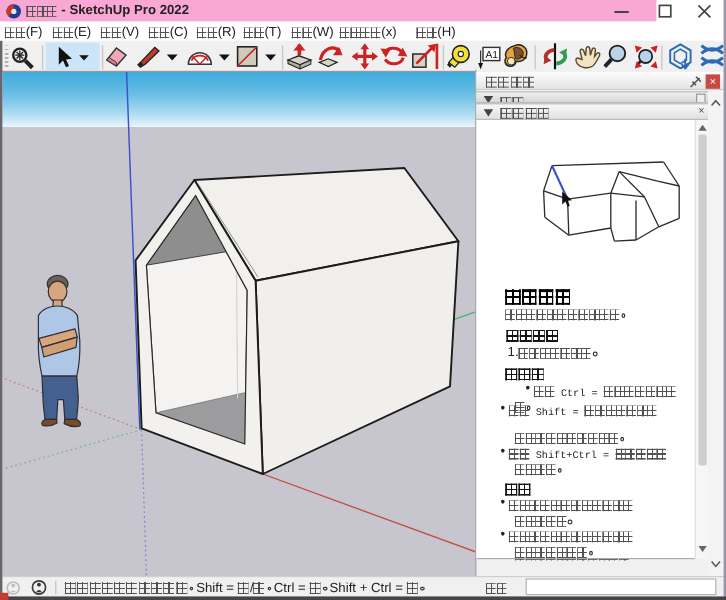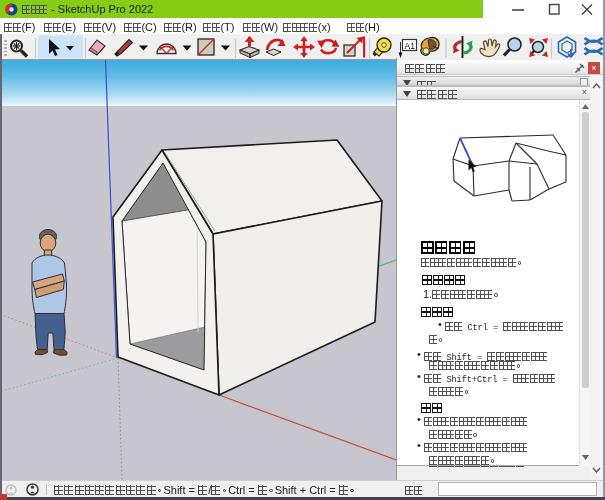--- a/index.html
+++ b/index.html
@@ -13,21 +13,21 @@
 i.zb{width:10px;height:10px;margin:1px .9px 0 0;
  background:repeating-linear-gradient(0deg,#151515 0 1.3px,rgba(0,0,0,0) 1.3px 4.4px),
             repeating-linear-gradient(90deg,#151515 0 1.3px,rgba(0,0,0,0) 1.3px 4.6px);}
 i.zh{width:12.5px;height:12.5px;margin:1px 1.4px 0 0;
  background:repeating-linear-gradient(0deg,#000 0 1.8px,rgba(0,0,0,0) 1.8px 5.4px),
             repeating-linear-gradient(90deg,#000 0 1.8px,rgba(0,0,0,0) 1.8px 5.6px);}
 i.dot{display:inline-block;width:3.5px;height:3.5px;border:1px solid #333;border-radius:50%;
  margin:5px 2px 0 1px;vertical-align:top;}
 .lat{font-size:11px;color:#222;display:inline-block;vertical-align:top;margin-top:0px;}.mono{font-family:"Liberation Mono",monospace;font-size:8.5px;color:#222;display:inline-block;vertical-align:top;margin-top:2.5px;}
 </style></head><body>
-<div class="abs" style="left:0;top:0;width:483px;height:18px;background:#84cc16;">
+<div class="abs" style="left:0;top:0;width:547px;height:18px;background:#f9a8d4;font-weight:bold;">
     <svg class="abs" style="left:5px;top:3px" width="13" height="13">
       <circle cx="6.5" cy="6.5" r="6" fill="#1c3f94"></circle>
       <path d="M6.5 .5 A6 6 0 0 0 2 10.7 L6.5 6.5 Z" fill="#c0392b"></path>
       <circle cx="6.5" cy="6.5" r="2.2" fill="#e8e8e8"></circle>
     </svg>
     <div class="abs" style="left:22px;top:3px;font-size:11px;color:#111;white-space:nowrap"><i class="z"></i><i class="z"></i><i class="z"></i><span class="lat" style="font-size:11px">&nbsp;- SketchUp Pro 2022</span></div>
     <svg class="abs" style="left:505px;top:0" width="100" height="18" stroke="#444" fill="none">
       <line x1="7" y1="10" x2="19" y2="10" stroke-width="1.6"></line>
       <rect x="44.5" y="4.5" width="9.5" height="9.5" stroke-width="1.4"></rect>
       <path d="M77 4.5 L87 14.5 M87 4.5 L77 14.5" stroke-width="1.4"></path>
@@ -245,21 +245,21 @@
     <line x1="11" y1="11" x2="24" y2="39" stroke="#3a51c8" stroke-width="1.8"></line>
     <path d="M19.5 32.5 L19.5 43.5 L22.2 41 L24 45.3 L25.8 44.4 L24.1 40.2 L27.6 39.8 Z" fill="#111"></path>
   </svg>
 <div class="abs" style="left:421px;top:240px;white-space:nowrap"><i class="zh"></i><i class="zh"></i><i class="zh"></i><i class="zh"></i></div>
 <div class="abs" style="left:421px;top:256px;white-space:nowrap"><i class="z"></i><i class="z"></i><i class="z"></i><i class="z"></i><i class="z"></i><i class="z"></i><i class="z"></i><i class="z"></i><i class="z"></i><i class="z"></i><i class="z"></i><i class="dot"></i></div>
 <div class="abs" style="left:422px;top:274px;white-space:nowrap"><i class="zb"></i><i class="zb"></i><i class="zb"></i><i class="zb"></i></div>
 <div class="abs" style="left:423px;top:288px;white-space:nowrap"><span class="lat">1. </span><i class="z"></i><i class="z"></i><i class="z"></i><i class="z"></i><i class="z"></i><i class="z"></i><i class="z"></i><i class="dot"></i></div>
 <div class="abs" style="left:421px;top:306px;white-space:nowrap"><i class="zb"></i><i class="zb"></i><i class="zb"></i></div>
 <div class="abs" style="left:438px;top:320px;white-space:nowrap"><span class="lat" style="margin-top:-2px">•&nbsp;</span><i class="z"></i><i class="z"></i><span class="mono">&nbsp;Ctrl&nbsp;=&nbsp;</span><i class="z"></i><i class="z"></i><i class="z"></i><i class="z"></i><i class="z"></i><i class="z"></i><i class="z"></i></div>
 <div class="abs" style="left:429px;top:333px;white-space:nowrap"><i class="z"></i><i class="dot"></i></div>
-<div class="abs" style="left:417px;top:350px;white-space:nowrap"><span class="lat" style="margin-top:-2px">•&nbsp;</span><i class="z"></i><i class="z"></i><span class="mono">&nbsp;Shift&nbsp;=&nbsp;</span><i class="z"></i><i class="z"></i><i class="z"></i><i class="z"></i><i class="z"></i><i class="z"></i><i class="z"></i></div>
+<div class="abs" style="left:417px;top:336px;white-space:nowrap"><span class="lat" style="margin-top:-2px">•&nbsp;</span><i class="z"></i><i class="z"></i><span class="mono">&nbsp;Shift&nbsp;=&nbsp;</span><i class="z"></i><i class="z"></i><i class="z"></i><i class="z"></i><i class="z"></i><i class="z"></i><i class="z"></i></div>
 <div class="abs" style="left:429px;top:359px;white-space:nowrap"><i class="z"></i><i class="z"></i><i class="z"></i><i class="z"></i><i class="z"></i><i class="z"></i><i class="z"></i><i class="z"></i><i class="z"></i><i class="z"></i><i class="dot"></i></div>
 <div class="abs" style="left:417px;top:372px;white-space:nowrap"><span class="lat" style="margin-top:-2px">•&nbsp;</span><i class="z"></i><i class="z"></i><span class="mono">&nbsp;Shift+Ctrl&nbsp;=&nbsp;</span><i class="z"></i><i class="z"></i><i class="z"></i><i class="z"></i><i class="z"></i></div>
 <div class="abs" style="left:429px;top:385px;white-space:nowrap"><i class="z"></i><i class="z"></i><i class="z"></i><i class="z"></i><i class="dot"></i></div>
 <div class="abs" style="left:421px;top:402px;white-space:nowrap"><i class="zb"></i><i class="zb"></i></div>
 <div class="abs" style="left:417px;top:415px;white-space:nowrap"><span class="lat" style="margin-top:-2px">•&nbsp;</span><i class="z"></i><i class="z"></i><i class="z"></i><i class="z"></i><i class="z"></i><i class="z"></i><i class="z"></i><i class="z"></i><i class="z"></i><i class="z"></i><i class="z"></i><i class="z"></i></div>
 <div class="abs" style="left:429px;top:428px;white-space:nowrap"><i class="z"></i><i class="z"></i><i class="z"></i><i class="z"></i><i class="z"></i><i class="dot"></i></div>
 <div class="abs" style="left:417px;top:441px;white-space:nowrap"><span class="lat" style="margin-top:-2px">•&nbsp;</span><i class="z"></i><i class="z"></i><i class="z"></i><i class="z"></i><i class="z"></i><i class="z"></i><i class="z"></i><i class="z"></i><i class="z"></i><i class="z"></i><i class="z"></i><i class="z"></i></div>
 <div class="abs" style="left:429px;top:454px;white-space:nowrap"><i class="z"></i><i class="z"></i><i class="z"></i><i class="z"></i><i class="z"></i><i class="z"></i><i class="z"></i><i class="dot"></i></div>
 <div class="abs" style="left:429px;top:464.5px;width:150px;height:2.5px;overflow:hidden"><i class="z"></i><i class="z"></i><i class="z"></i><i class="z"></i><i class="z"></i><i class="z"></i><i class="z"></i><i class="z"></i><i class="z"></i><i class="z"></i><i class="z"></i></div>
 <div class="abs" style="left:579px;top:100px;width:11px;height:366px;background:#f6f6f6;border-left:1px solid #e2e2e2;">

